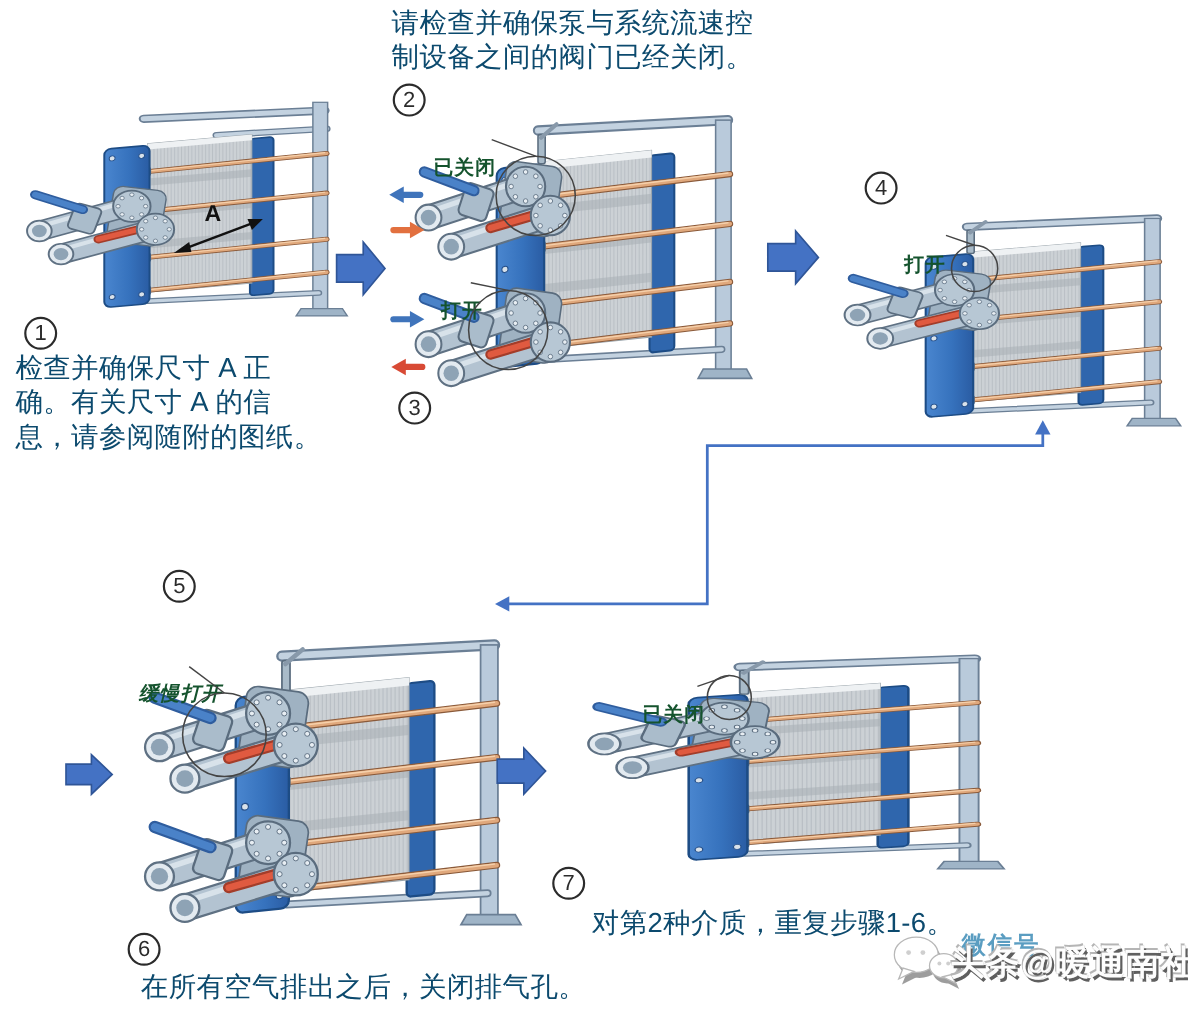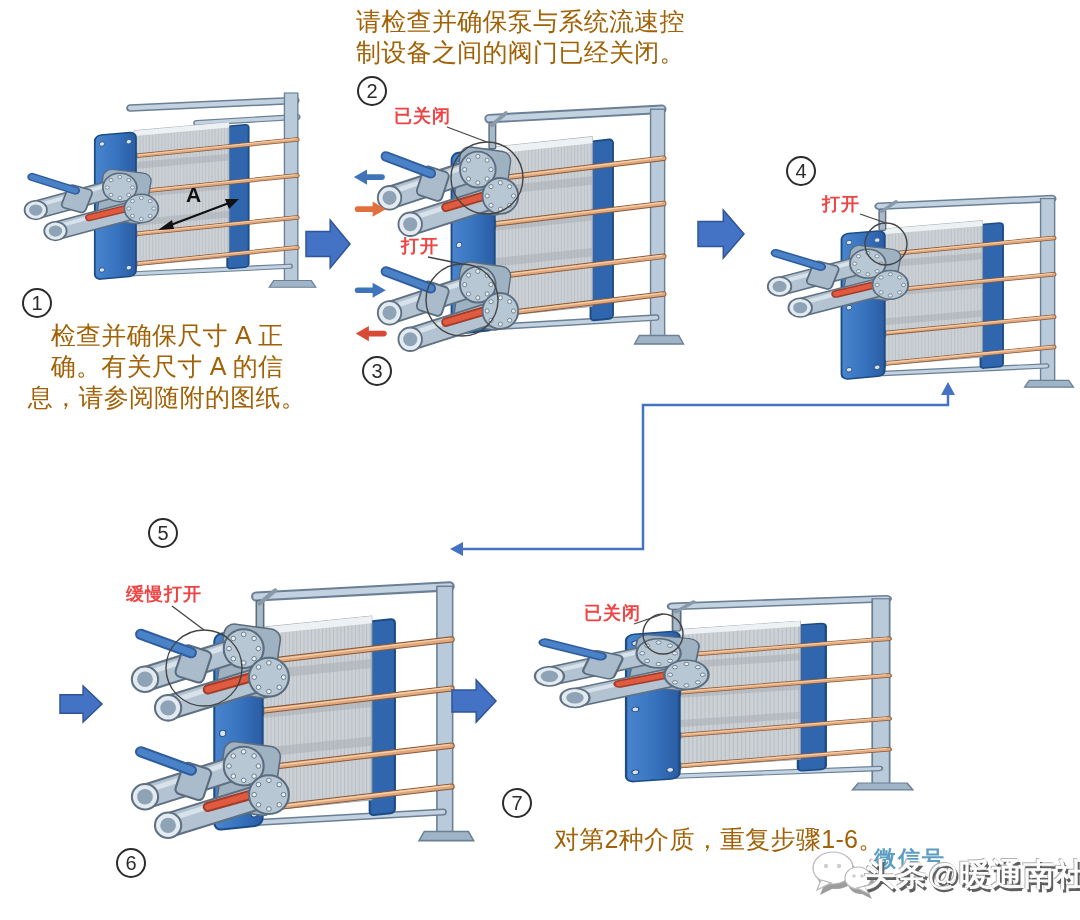--- a/index.html
+++ b/index.html
@@ -2,29 +2,29 @@
 <html><head>
 <meta charset="utf-8">
 <style>
   html,body{margin:0;padding:0;background:#ffffff;}
   #canvas{
     position:relative;width:1080px;height:920px;background:#ffffff;overflow:hidden;
     font-family:"Liberation Sans","DejaVu Sans",sans-serif;color:#141414;
   }
   .steptext{
     position:absolute;font-size:25px;line-height:1.24;letter-spacing:0.3px;
-    color:#a16207;font-weight:500;
+    color:#0c4a6e;font-weight:500;
   }
   .stepnum{
     position:absolute;width:30px;height:30px;border:2px solid #2b2b2b;border-radius:50%;
     display:flex;align-items:center;justify-content:center;font-size:20px;color:#2b2b2b;
     background:transparent;box-sizing:border-box;font-weight:500;
   }
   .callout{
-    position:absolute;font-size:18px;font-weight:bold;color:#ef4444;letter-spacing:1px;white-space:nowrap;
+    position:absolute;font-size:18px;font-weight:bold;color:#14532d;letter-spacing:1px;white-space:nowrap;margin-top:36px;
   }
   .dimlabel{
     position:absolute;font-size:21px;font-weight:bold;color:#111;
   }
   .fig{position:absolute;}
   .fig svg{display:block;width:100%;height:100%;}
   #overlay{position:absolute;left:0;top:0;width:1080px;height:920px;pointer-events:none;}
   #watermark{position:absolute;left:812px;top:838px;width:268px;height:78px;}
   #wm-faint{
     position:absolute;left:62px;top:6px;font-size:22px;color:#0369a1;opacity:0.65;
@@ -701,37 +701,38 @@
         <circle cx="148.1" cy="103.1" r="2.2" fill="#e8eef3" stroke="#5a6c7e" stroke-width="0.8"></circle>
         <circle cx="158.0" cy="99.0" r="2.2" fill="#e8eef3" stroke="#5a6c7e" stroke-width="0.8"></circle>
         <circle cx="167.9" cy="103.1" r="2.2" fill="#e8eef3" stroke="#5a6c7e" stroke-width="0.8"></circle>
       </svg>
     </div>
 
   <div class="steptext" style="left:356px;top:6px;width:352px;">请检查并确保泵与系统流速控制设备之间的阀门已经关闭。</div>
   <div class="stepnum" style="left:357px;top:76px;">2</div>
 
   <div class="stepnum" style="left:22px;top:288px;">1</div>
-  <div class="steptext" style="left:26px;top:320px;width:282px;text-align:center;">检查并确保尺寸 A 正确。有关尺寸 A 的信息，请参阅随附的图纸。</div>
+  <div class="steptext" style="left:14px;top:320px;width:282px;">检查并确保尺寸 A 正确。有关尺寸 A 的信息，请参阅随附的图纸。</div>
 
   <div class="stepnum" style="left:362px;top:356px;">3</div>
 
   <div class="stepnum" style="left:786px;top:156px;">4</div>
 
   <div class="stepnum" style="left:148px;top:518px;">5</div>
 
   <div class="stepnum" style="left:116px;top:848px;">6</div>
+  <div class="steptext" style="left:128px;top:882px;width:430px;">在所有空气排出之后，关闭排气孔。</div>
 
   <div class="stepnum" style="left:502px;top:788px;">7</div>
-  <div class="steptext" style="left:538px;top:824px;width:390px;margin-left:16px;">对第2种介质，重复步骤1-6。</div>
+  <div class="steptext" style="left:538px;top:824px;width:390px;">对第2种介质，重复步骤1-6。</div>
 
   <div class="callout" style="left:394px;top:104px;">已关闭</div>
   <div class="callout" style="left:401px;top:234px;">打开</div>
   <div class="callout" style="left:822px;top:192px;">打开</div>
-  <div class="callout" style="left:126px;top:582px;">缓慢打开</div>
+  <div class="callout" style="left:126px;top:582px;font-style:italic;">缓慢打开</div>
   <div class="callout" style="left:584px;top:601px;">已关闭</div>
 
   <div class="dimlabel" style="left:186px;top:183px;">A</div>
 
   <svg id="overlay" width="1080" height="920" viewBox="0 0 1080 920">
       <path d="M306,231.52 h24.2 v-11.52 L350,244 L330.2,268 v-11.52 h-24.2 z" fill="#4472c4" stroke="#2f5597" stroke-width="1.5"></path>
       <path d="M698,221.52 h25.3 v-11.52 L744,234 L723.3,258 v-11.52 h-25.3 z" fill="#4472c4" stroke="#2f5597" stroke-width="1.5"></path>
       <path d="M60,694.64 h23.099999999999998 v-8.64 L102,704 L83.1,722 v-8.64 h-23.099999999999998 z" fill="#4472c4" stroke="#2f5597" stroke-width="1.5"></path>
       <path d="M452,690.08 h24.2 v-10.08 L496,701 L476.2,722 v-10.08 h-24.2 z" fill="#4472c4" stroke="#2f5597" stroke-width="1.5"></path>
       <path d="M462,549 H643 V405 H948 V392" fill="none" stroke="#4472c4" stroke-width="2.5"></path>

